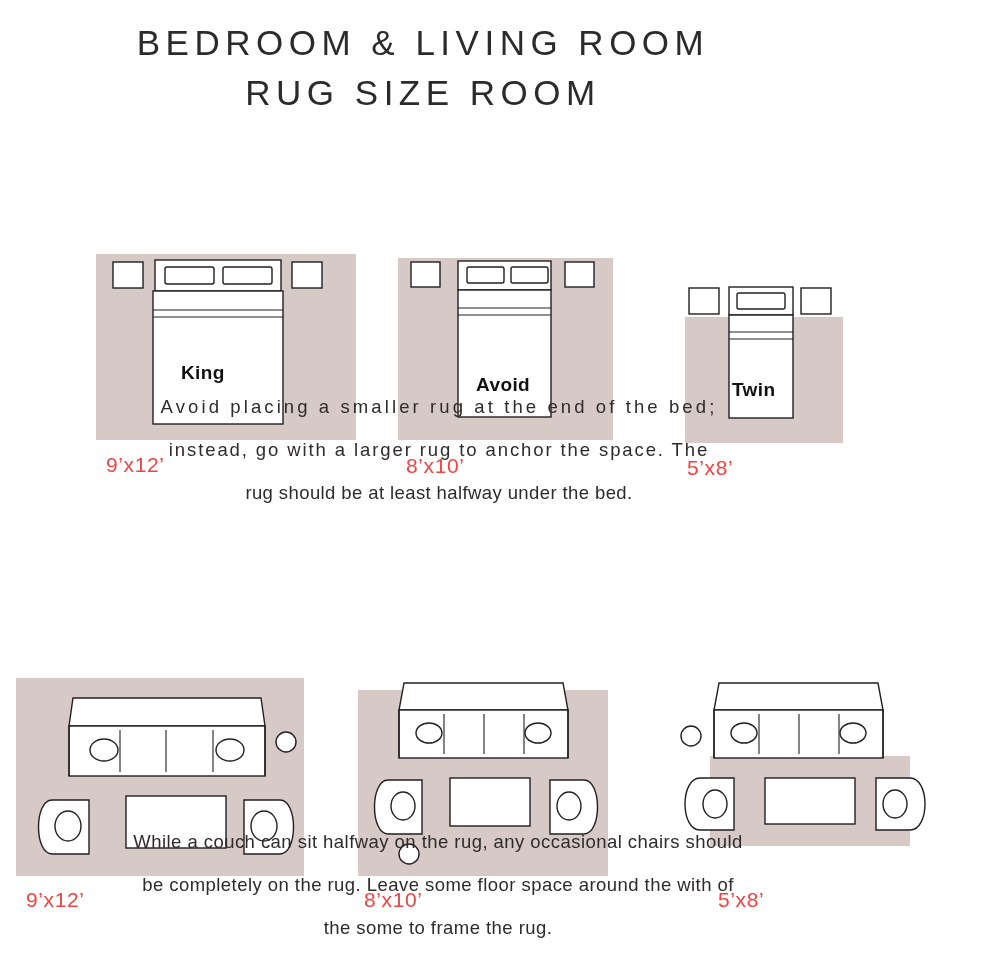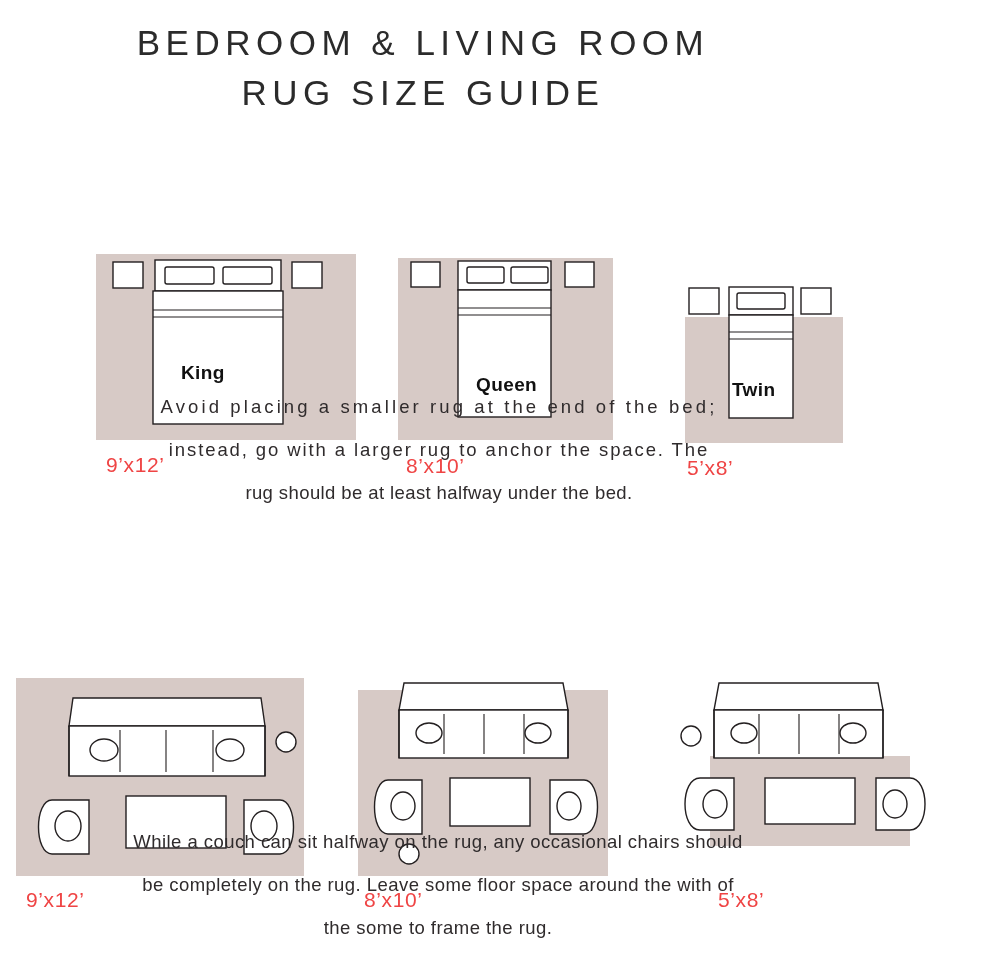--- a/index.html
+++ b/index.html
@@ -83,21 +83,21 @@
 
   svg { display: block; overflow: visible; }
 </style>
 </head>
 <body>
 
 <div class="page">
 
   <div class="title-block">
     <div class="title-line">BEDROOM &amp; LIVING ROOM</div>
-    <div class="title-line">RUG SIZE GUIDE</div>
+    <div class="title-line">RUG SIZE ROOM</div>
   </div>
 
   <div class="row">
 
     <div class="cell" style="left:96px; top:136px; width:260px; height:230px;padding-left:36px;">
       <div class="rug" style="left:0; top:0; width:260px; height:186px;"></div>
       <svg width="260" height="190" style="position:absolute; left:0; top:-1px;">
         <g fill="#ffffff" stroke="#231f20" stroke-width="1.4">
 
           <rect x="17" y="9" width="30" height="26"></rect>
@@ -125,21 +125,21 @@
           <rect x="13" y="5" width="29" height="25"></rect>
           <rect x="167" y="5" width="29" height="25"></rect>
           <rect x="60" y="4" width="93" height="29"></rect>
           <rect x="69" y="10" width="37" height="16" rx="2"></rect>
           <rect x="113" y="10" width="37" height="16" rx="2"></rect>
           <rect x="60" y="33" width="93" height="127"></rect>
           <path d="M60 58 L153 58" stroke-width="1.2"></path>
           <path d="M60 51 L153 51" stroke-width="1.2"></path>
         </g>
       </svg>
-      <div class="bedname" style="left:78px; top:116px;">Queen</div>
+      <div class="bedname" style="left:78px; top:116px;">Avoid</div>
       <div class="size-label" style="left:8px; top:196px;">8’x10’</div>
     </div>
 
     <div class="cell" style="left:685px; top:163px; width:180px; height:210px;">
       <div class="rug" style="left:0; top:36px; width:158px; height:126px;"></div>
       <svg width="180" height="168" style="position:absolute; left:0; top:-1px;">
         <g fill="#ffffff" stroke="#231f20" stroke-width="1.4">
           <rect x="4" y="8" width="30" height="26"></rect>
           <rect x="116" y="8" width="30" height="26"></rect>
           <rect x="44" y="7" width="64" height="28"></rect>

